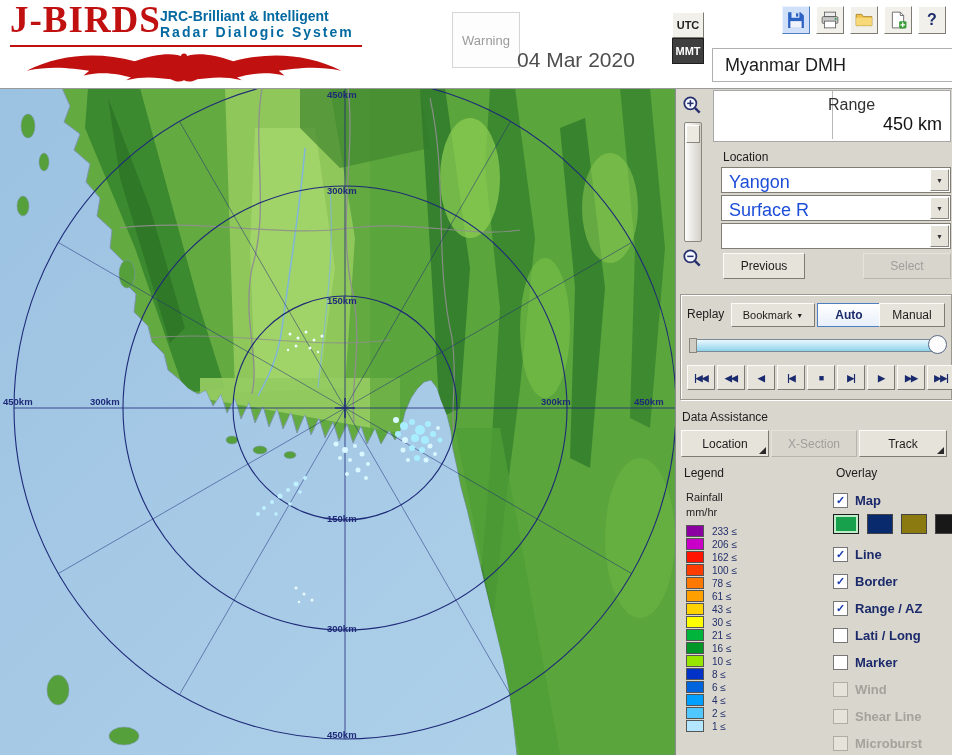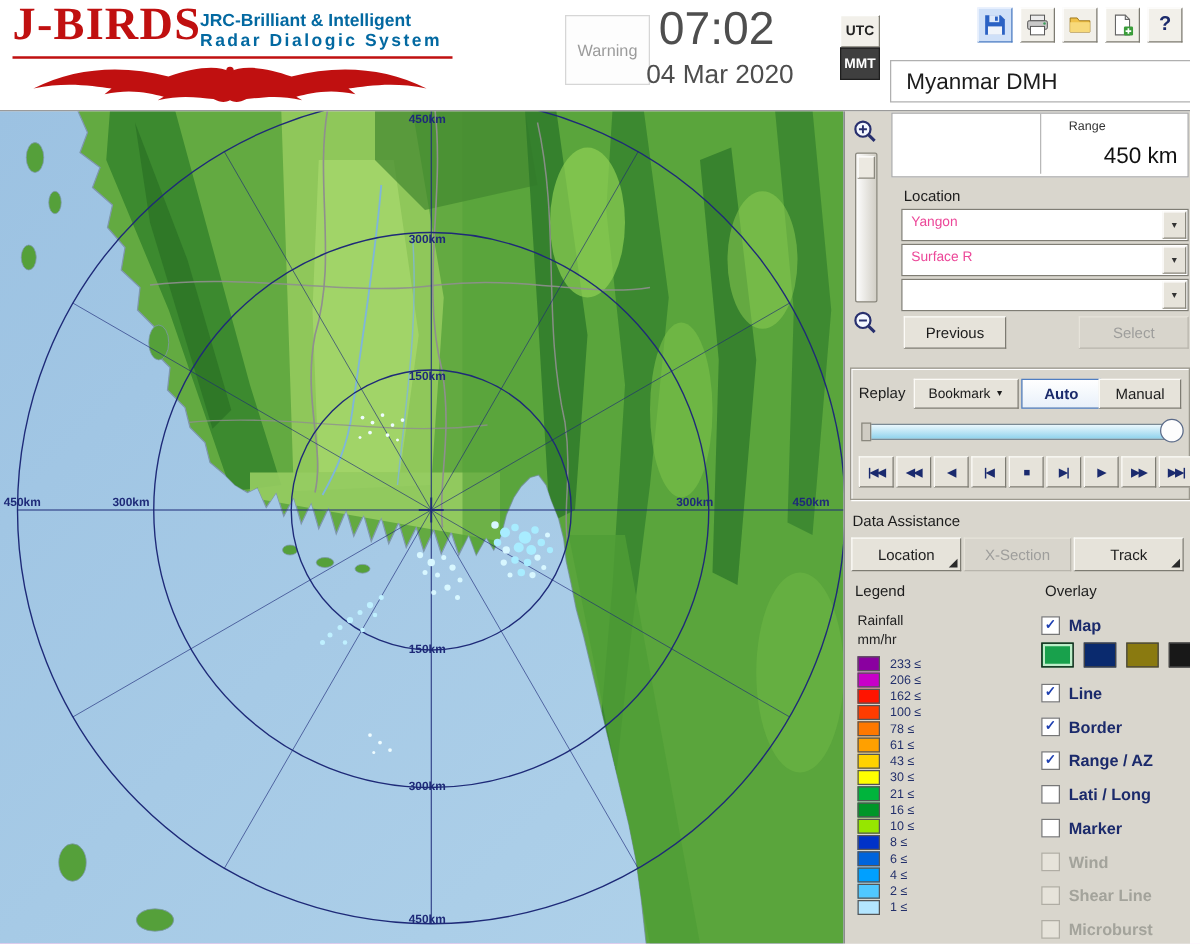--- a/index.html
+++ b/index.html
@@ -41,25 +41,25 @@
   .plabel{font-size:12px;color:#1c1c1c;white-space:nowrap}
 
   .zoom-btn{width:24px;height:24px;display:flex;align-items:center;justify-content:center}
   .vslider{left:8px;top:34px;width:16px;height:118px;background:linear-gradient(to right,#fdfdfd,#d2cfc6);
            border:1px solid #8a887e;border-radius:2px}
   .vthumb{position:absolute;left:1px;top:2px;width:12px;height:16px;background:#ece9e1;
           border:1px solid;border-color:#fff #8a887e #8a887e #fff}
 
   .range-box{left:37px;top:2px;width:236px;height:50px;background:#fff;border:1px solid #a8a8a8}
   .range-divider{position:absolute;left:118px;top:0;width:1px;height:48px;background:#b8b8b8}
-  .range-label{position:absolute;left:141px;top:5px;font-size:10px;color:#333}
+  .range-label{position:absolute;left:114px;top:5px;font-size:16px;color:#333}
   .range-value{position:absolute;right:8px;bottom:6px;font-size:18px;color:#111}
 
   .dd{left:45px;width:228px;height:24px;background:#fff;border:1px solid #7f7d74}
-  .dd-val{position:absolute;left:7px;top:4px;font-size:11px;color:#ec4899;white-space:nowrap}
+  .dd-val{position:absolute;left:7px;top:4px;font-size:18px;color:#1d4ed8;white-space:nowrap}
   .dd-btn{position:absolute;right:1px;top:1px;width:17px;height:20px;background:#e6e3da;
           border:1px solid;border-color:#fff #8a887e #8a887e #fff;font-size:7px;color:#333;
           display:flex;align-items:center;justify-content:center}
 
   .groupbox{border:1px solid #9b988e;box-shadow:inset 1px 1px 0 #fff,1px 1px 0 #fff}
   .hslider{position:absolute;left:8px;top:44px;width:252px;height:11px;
            background:linear-gradient(#eaf8fd,#8fd2ec);border:1px solid #7a8a94}
   .hthumb{position:absolute;right:-5px;top:-5px;width:17px;height:17px;border-radius:50%;
           background:#fdfdfd;border:1px solid #5a6a88}
   .hcap{position:absolute;left:-1px;top:-2px;width:6px;height:13px;background:#cfccc3;border:1px solid #8a887e}
@@ -100,21 +100,20 @@
     <div class="abs logo-underline"></div>
     <svg class="abs eagle" viewBox="0 0 340 38">
       <path fill="#c01010" d="M4,24 C40,6 80,4 118,14 C140,6 160,4 170,10 C180,4 200,6 222,14
         C260,4 300,6 336,24 C308,18 286,22 270,24 L276,29 C254,24 238,28 226,31 L231,34
         C210,29 196,32 184,33 C178,36 174,36 170,34 C166,36 162,36 156,33 C144,32 130,29 109,34
         L114,31 C102,28 86,24 64,29 L70,24 C54,22 32,18 4,24 Z"></path>
       <circle cx="170" cy="9" r="3.2" fill="#c01010"></circle>
     </svg>
 
     <div class="abs warning-box">Warning</div>
-    <div class="abs time">07:02</div>
     <div class="abs date">04 Mar 2020</div>
 
     <div class="abs tzbtn tz-utc">UTC</div>
     <div class="abs tzbtn tz-mmt">MMT</div>
 
     <div class="abs toolbar">
       <div class="tbtn save">
         <svg width="18" height="18" viewBox="0 0 16 16">
           <path d="M1,1 h11 l3,3 v11 h-14 z" fill="#2b62c4"></path>
           <rect x="4" y="1" width="7" height="5" fill="#dce8fa"></rect>

